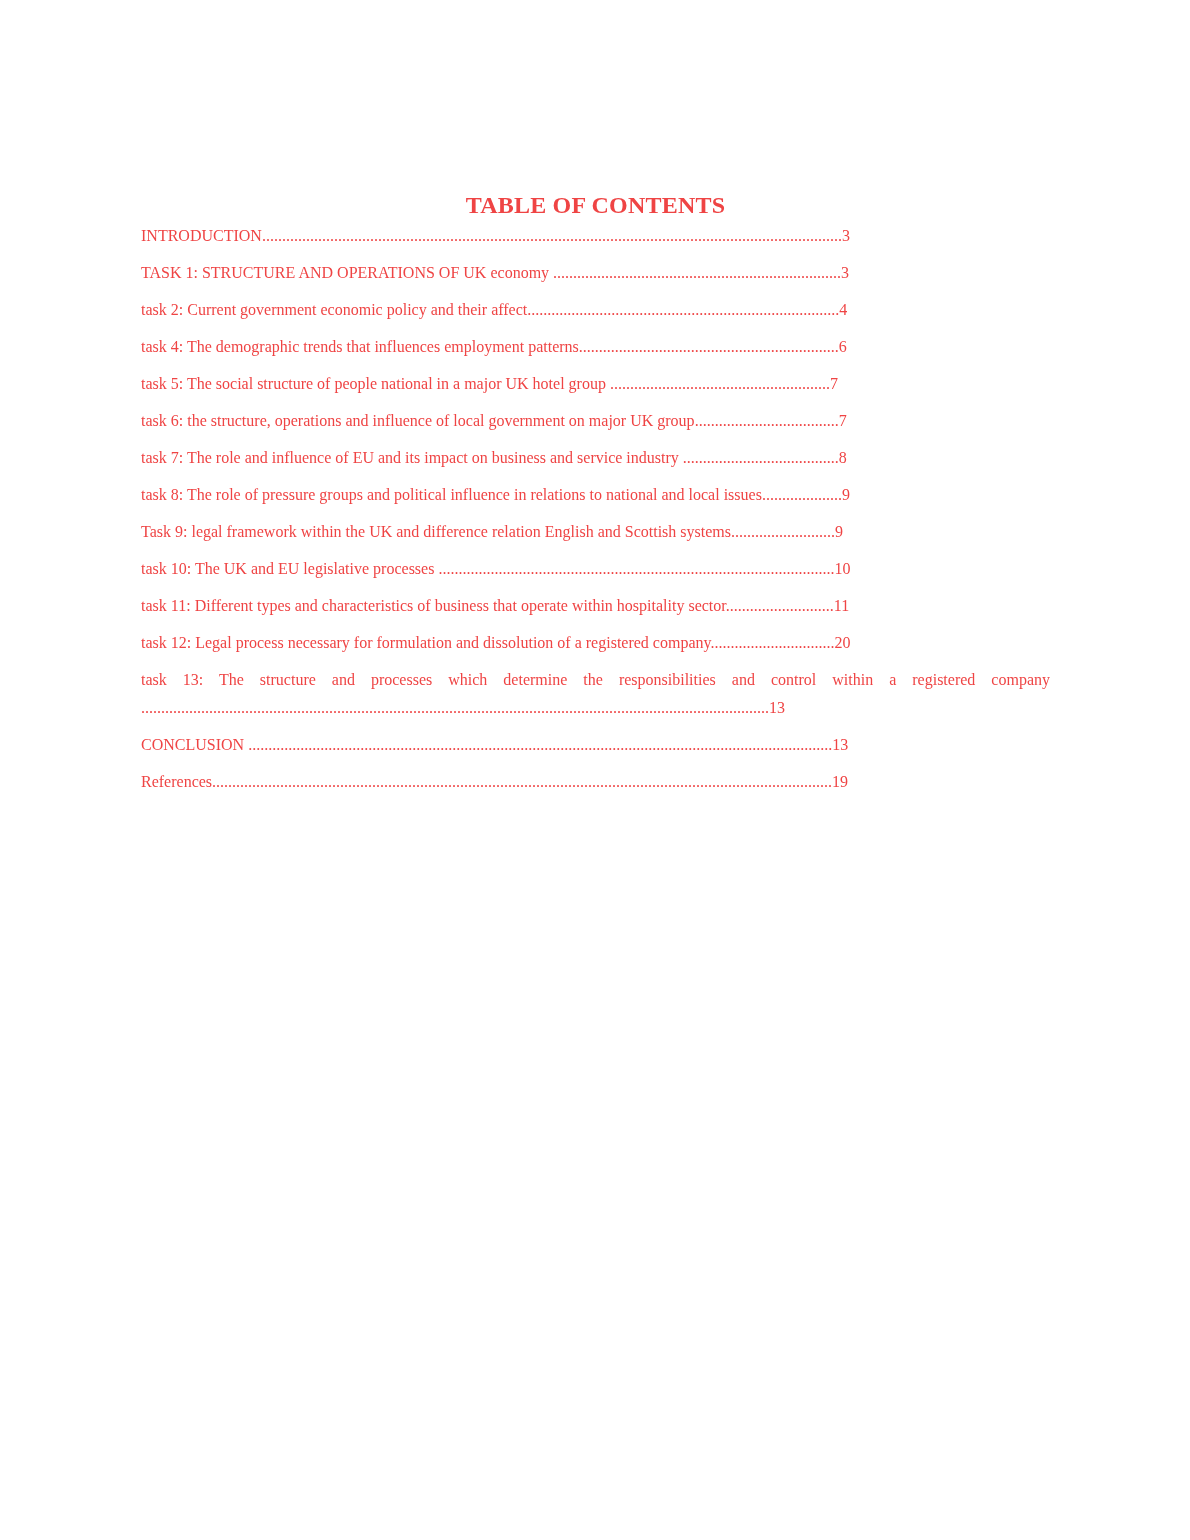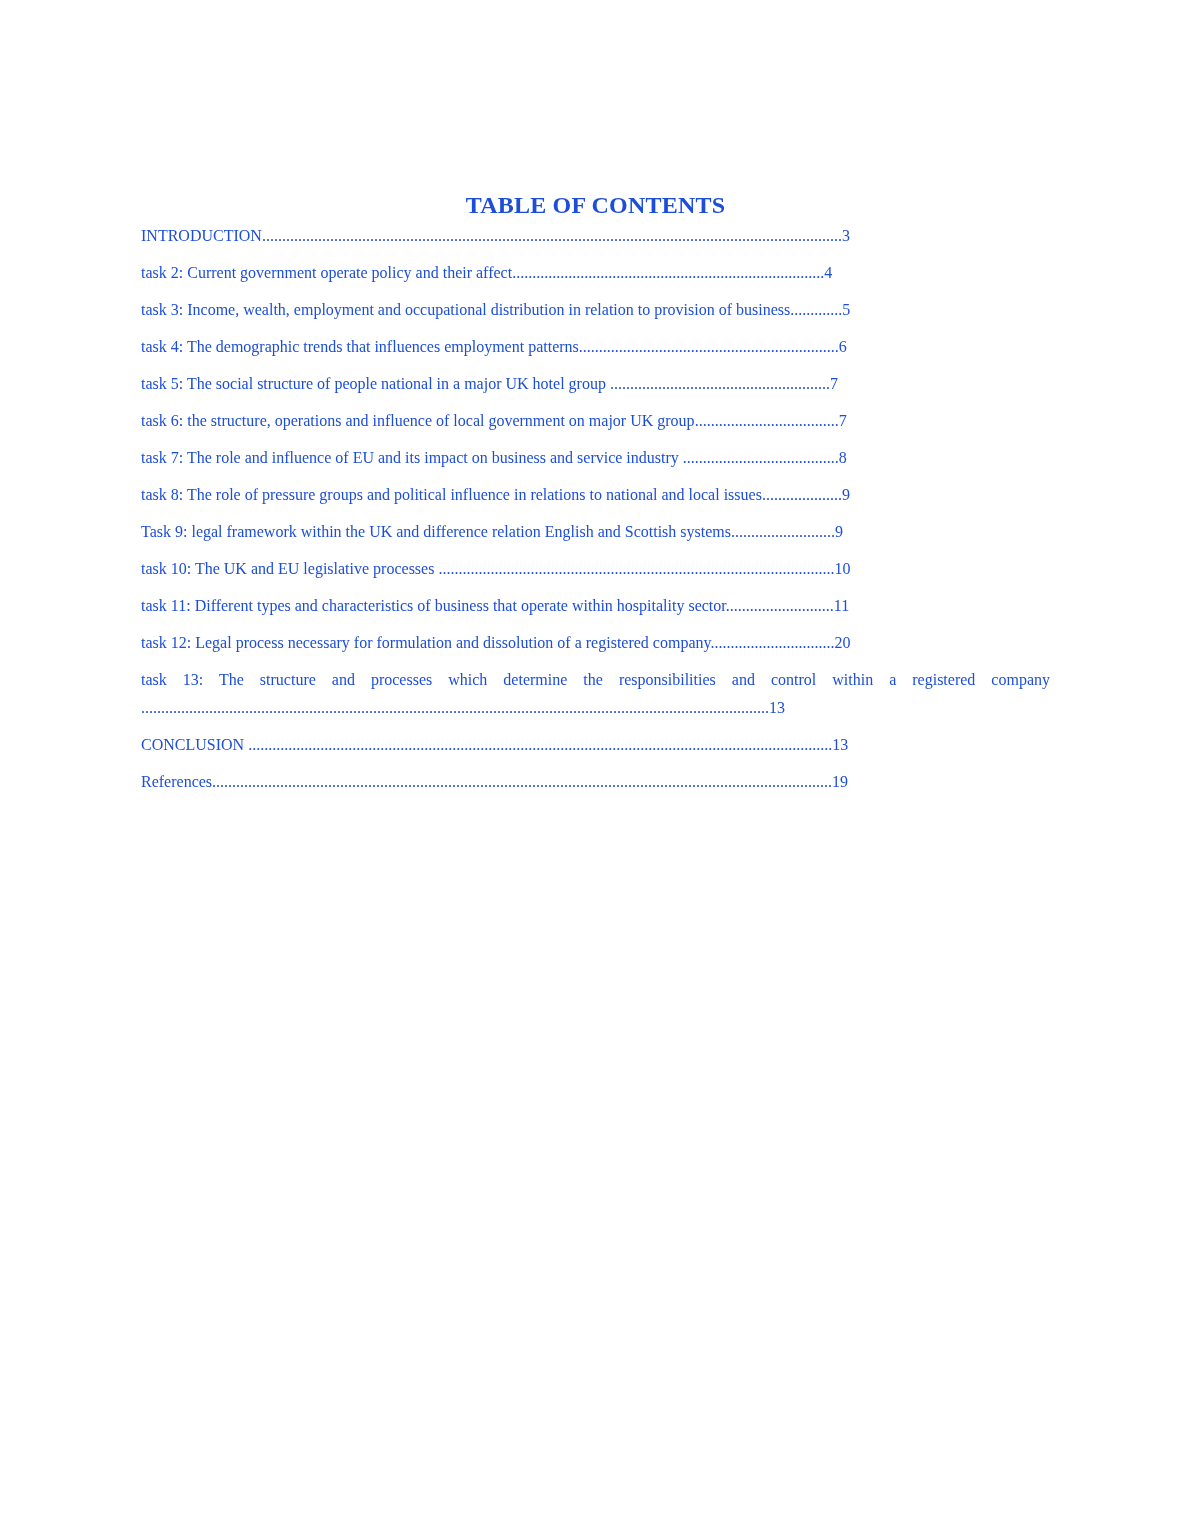--- a/index.html
+++ b/index.html
@@ -6,21 +6,21 @@
     margin: 0;
     padding: 0;
     background: #ffffff;
   }
   .page {
     position: relative;
     width: 1190px;
     height: 1172px;
     background: #ffffff;
     font-family: "Liberation Serif", serif;
-    color: #1d4ed8;
+    color: #ef4444;
     overflow: hidden;
   }
   .content {
     position: absolute;
     left: 141px;
     top: 190px;
     width: 909px;
   }
   .toc-title {
     margin: 0 0 2px 0;
@@ -51,24 +51,24 @@
 </style>
 </head>
 <body>
 
 <div class="page">
   <div class="content">
     <h1 class="toc-title">TABLE OF CONTENTS</h1>
     <div id="toc-list">
   <p class="toc-entry"><span class="toc-text">INTRODUCTION</span><span class="toc-dots">.................................................................................................................................................</span><span class="toc-page">3</span></p>
 
+  <p class="toc-entry"><span class="toc-text">TASK 1: STRUCTURE AND OPERATIONS OF UK economy </span><span class="toc-dots">........................................................................</span><span class="toc-page">3</span></p>
 
-  <p class="toc-entry"><span class="toc-text">task 2: Current government operate policy and their affect</span><span class="toc-dots">..............................................................................</span><span class="toc-page">4</span></p>
+  <p class="toc-entry"><span class="toc-text">task 2: Current government economic policy and their affect</span><span class="toc-dots">..............................................................................</span><span class="toc-page">4</span></p>
 
-  <p class="toc-entry"><span class="toc-text">task 3: Income, wealth, employment and occupational distribution in relation to provision of business</span><span class="toc-dots">.............</span><span class="toc-page">5</span></p>
 
   <p class="toc-entry"><span class="toc-text">task 4: The demographic trends that influences employment patterns</span><span class="toc-dots">.................................................................</span><span class="toc-page">6</span></p>
 
   <p class="toc-entry"><span class="toc-text">task 5: The social structure of people national in a major UK hotel group </span><span class="toc-dots">.......................................................</span><span class="toc-page">7</span></p>
 
   <p class="toc-entry"><span class="toc-text">task 6: the structure, operations and influence of local government on major UK group</span><span class="toc-dots">....................................</span><span class="toc-page">7</span></p>
 
   <p class="toc-entry"><span class="toc-text">task 7: The role and influence of EU and its impact on business and service industry </span><span class="toc-dots">.......................................</span><span class="toc-page">8</span></p>
 
   <p class="toc-entry"><span class="toc-text">task 8: The role of pressure groups and political influence in relations to national and local issues</span><span class="toc-dots">....................</span><span class="toc-page">9</span></p>

